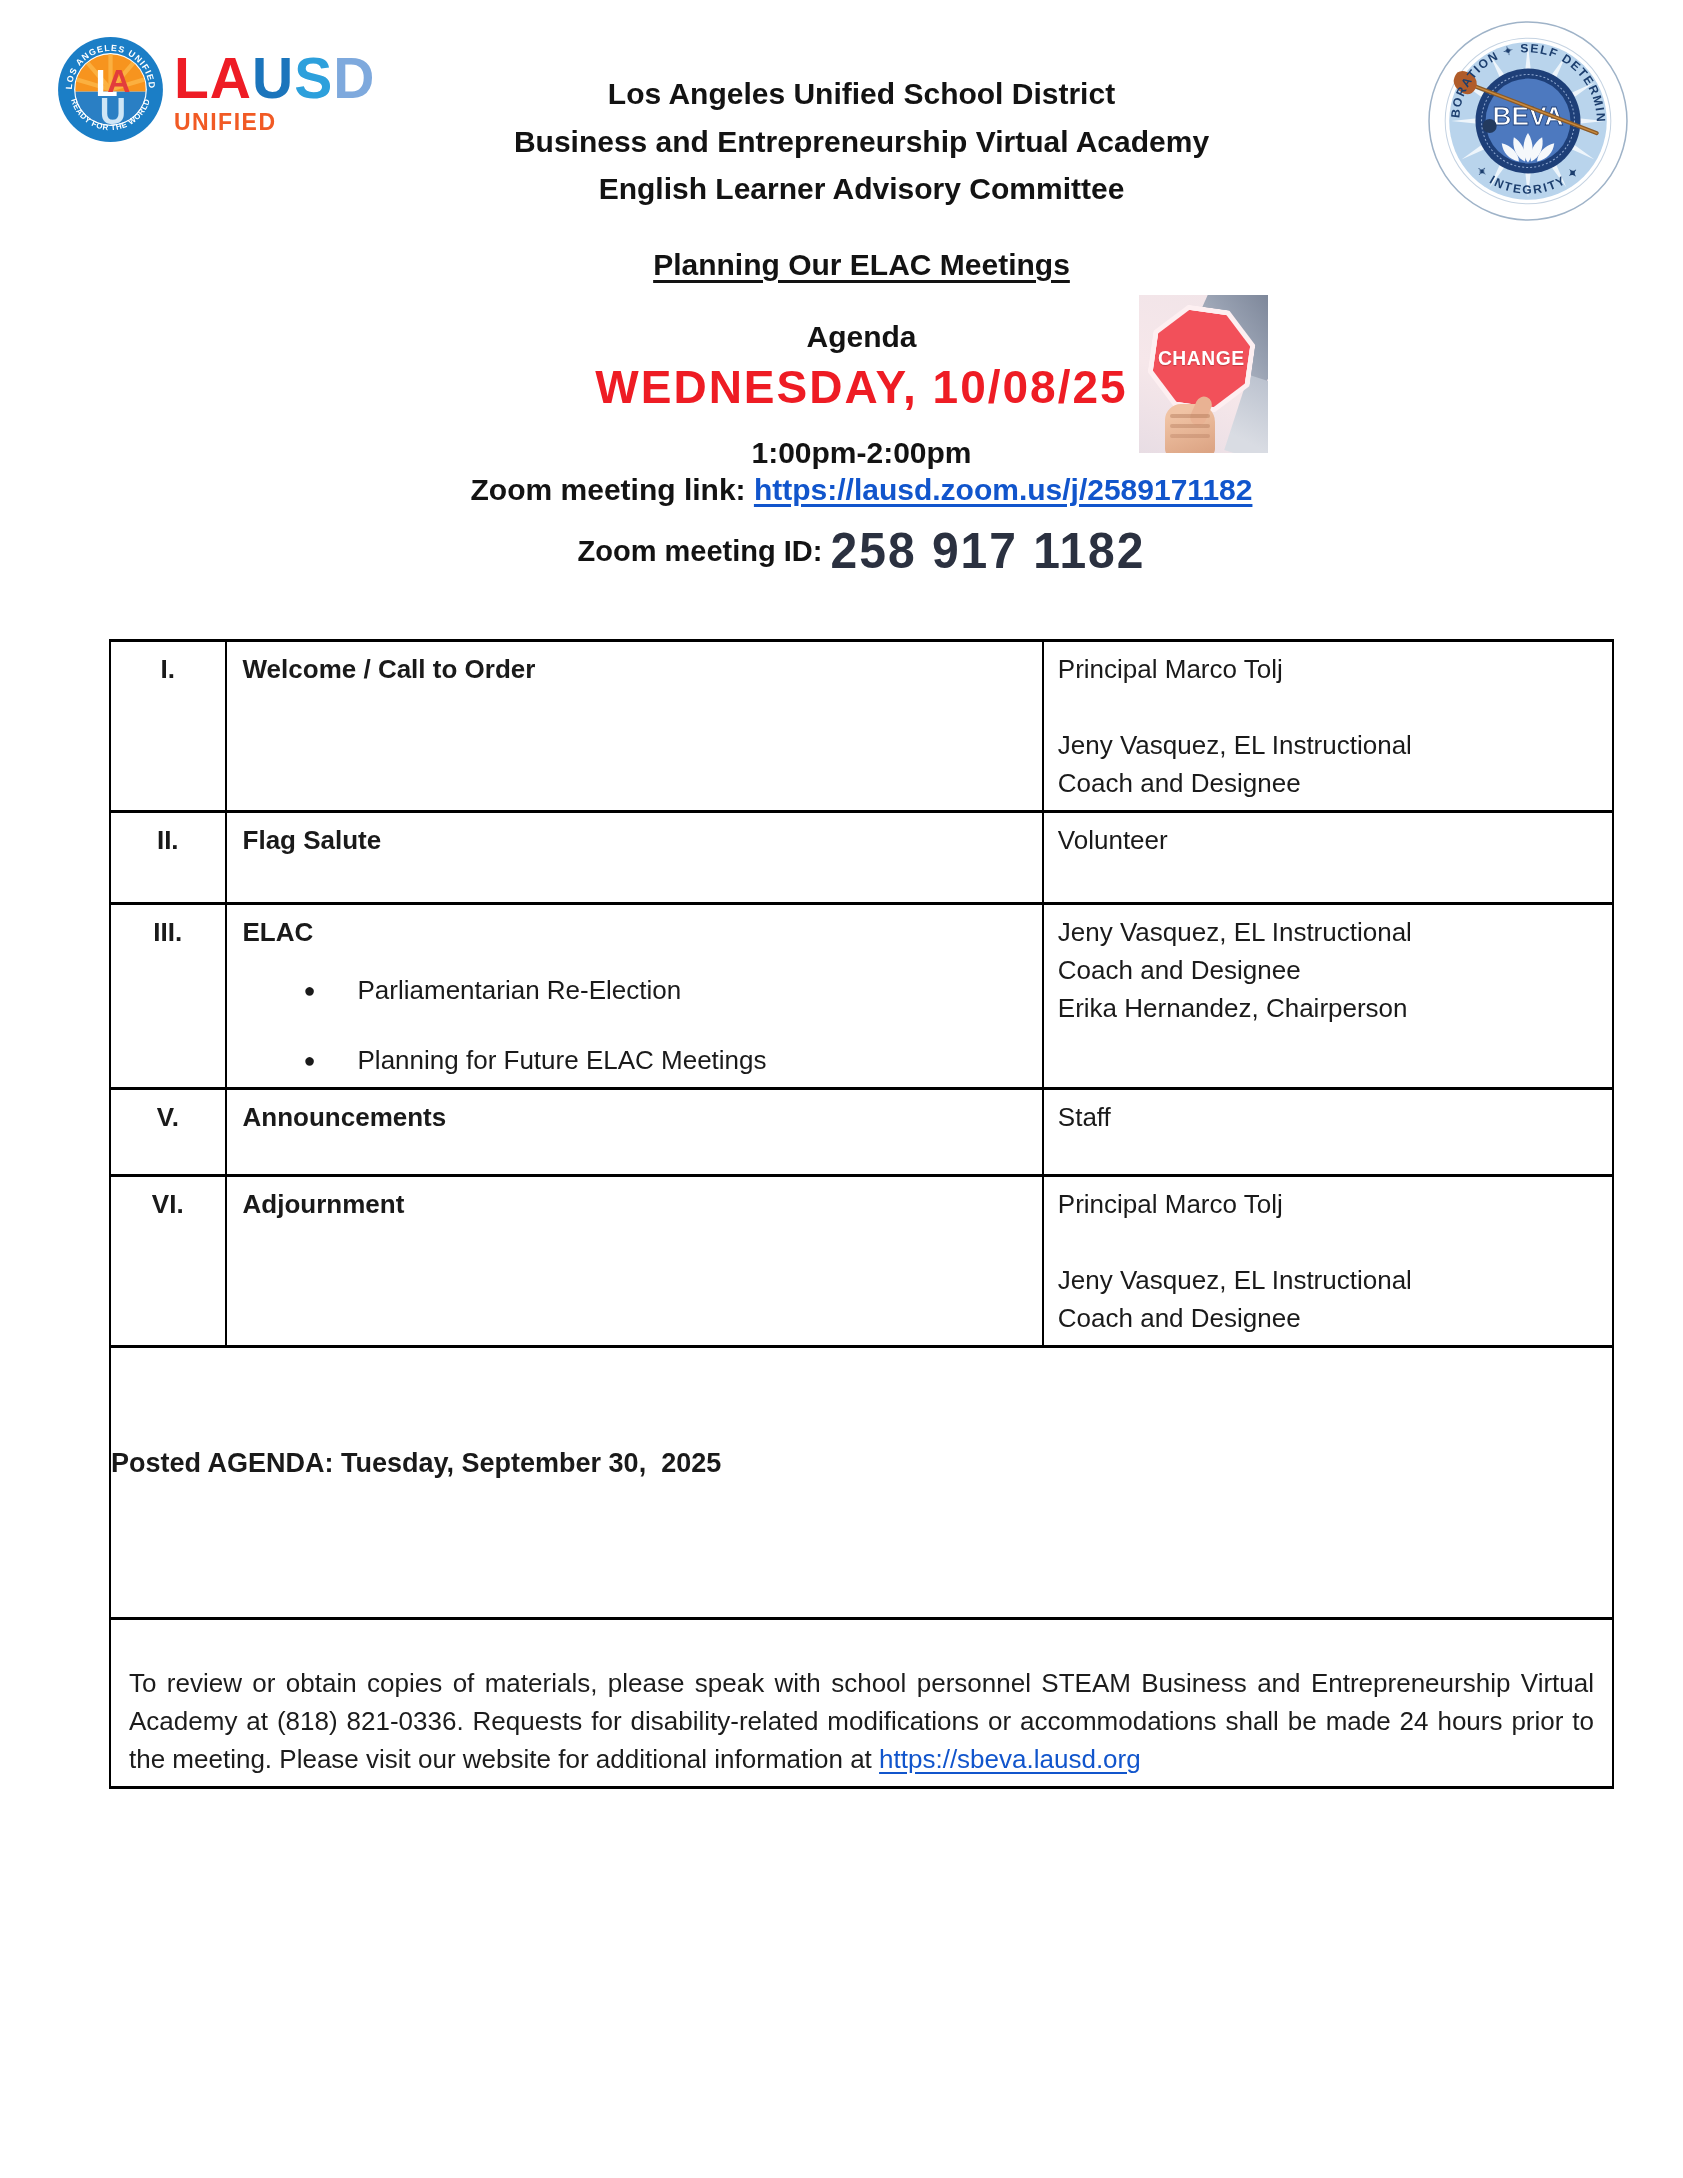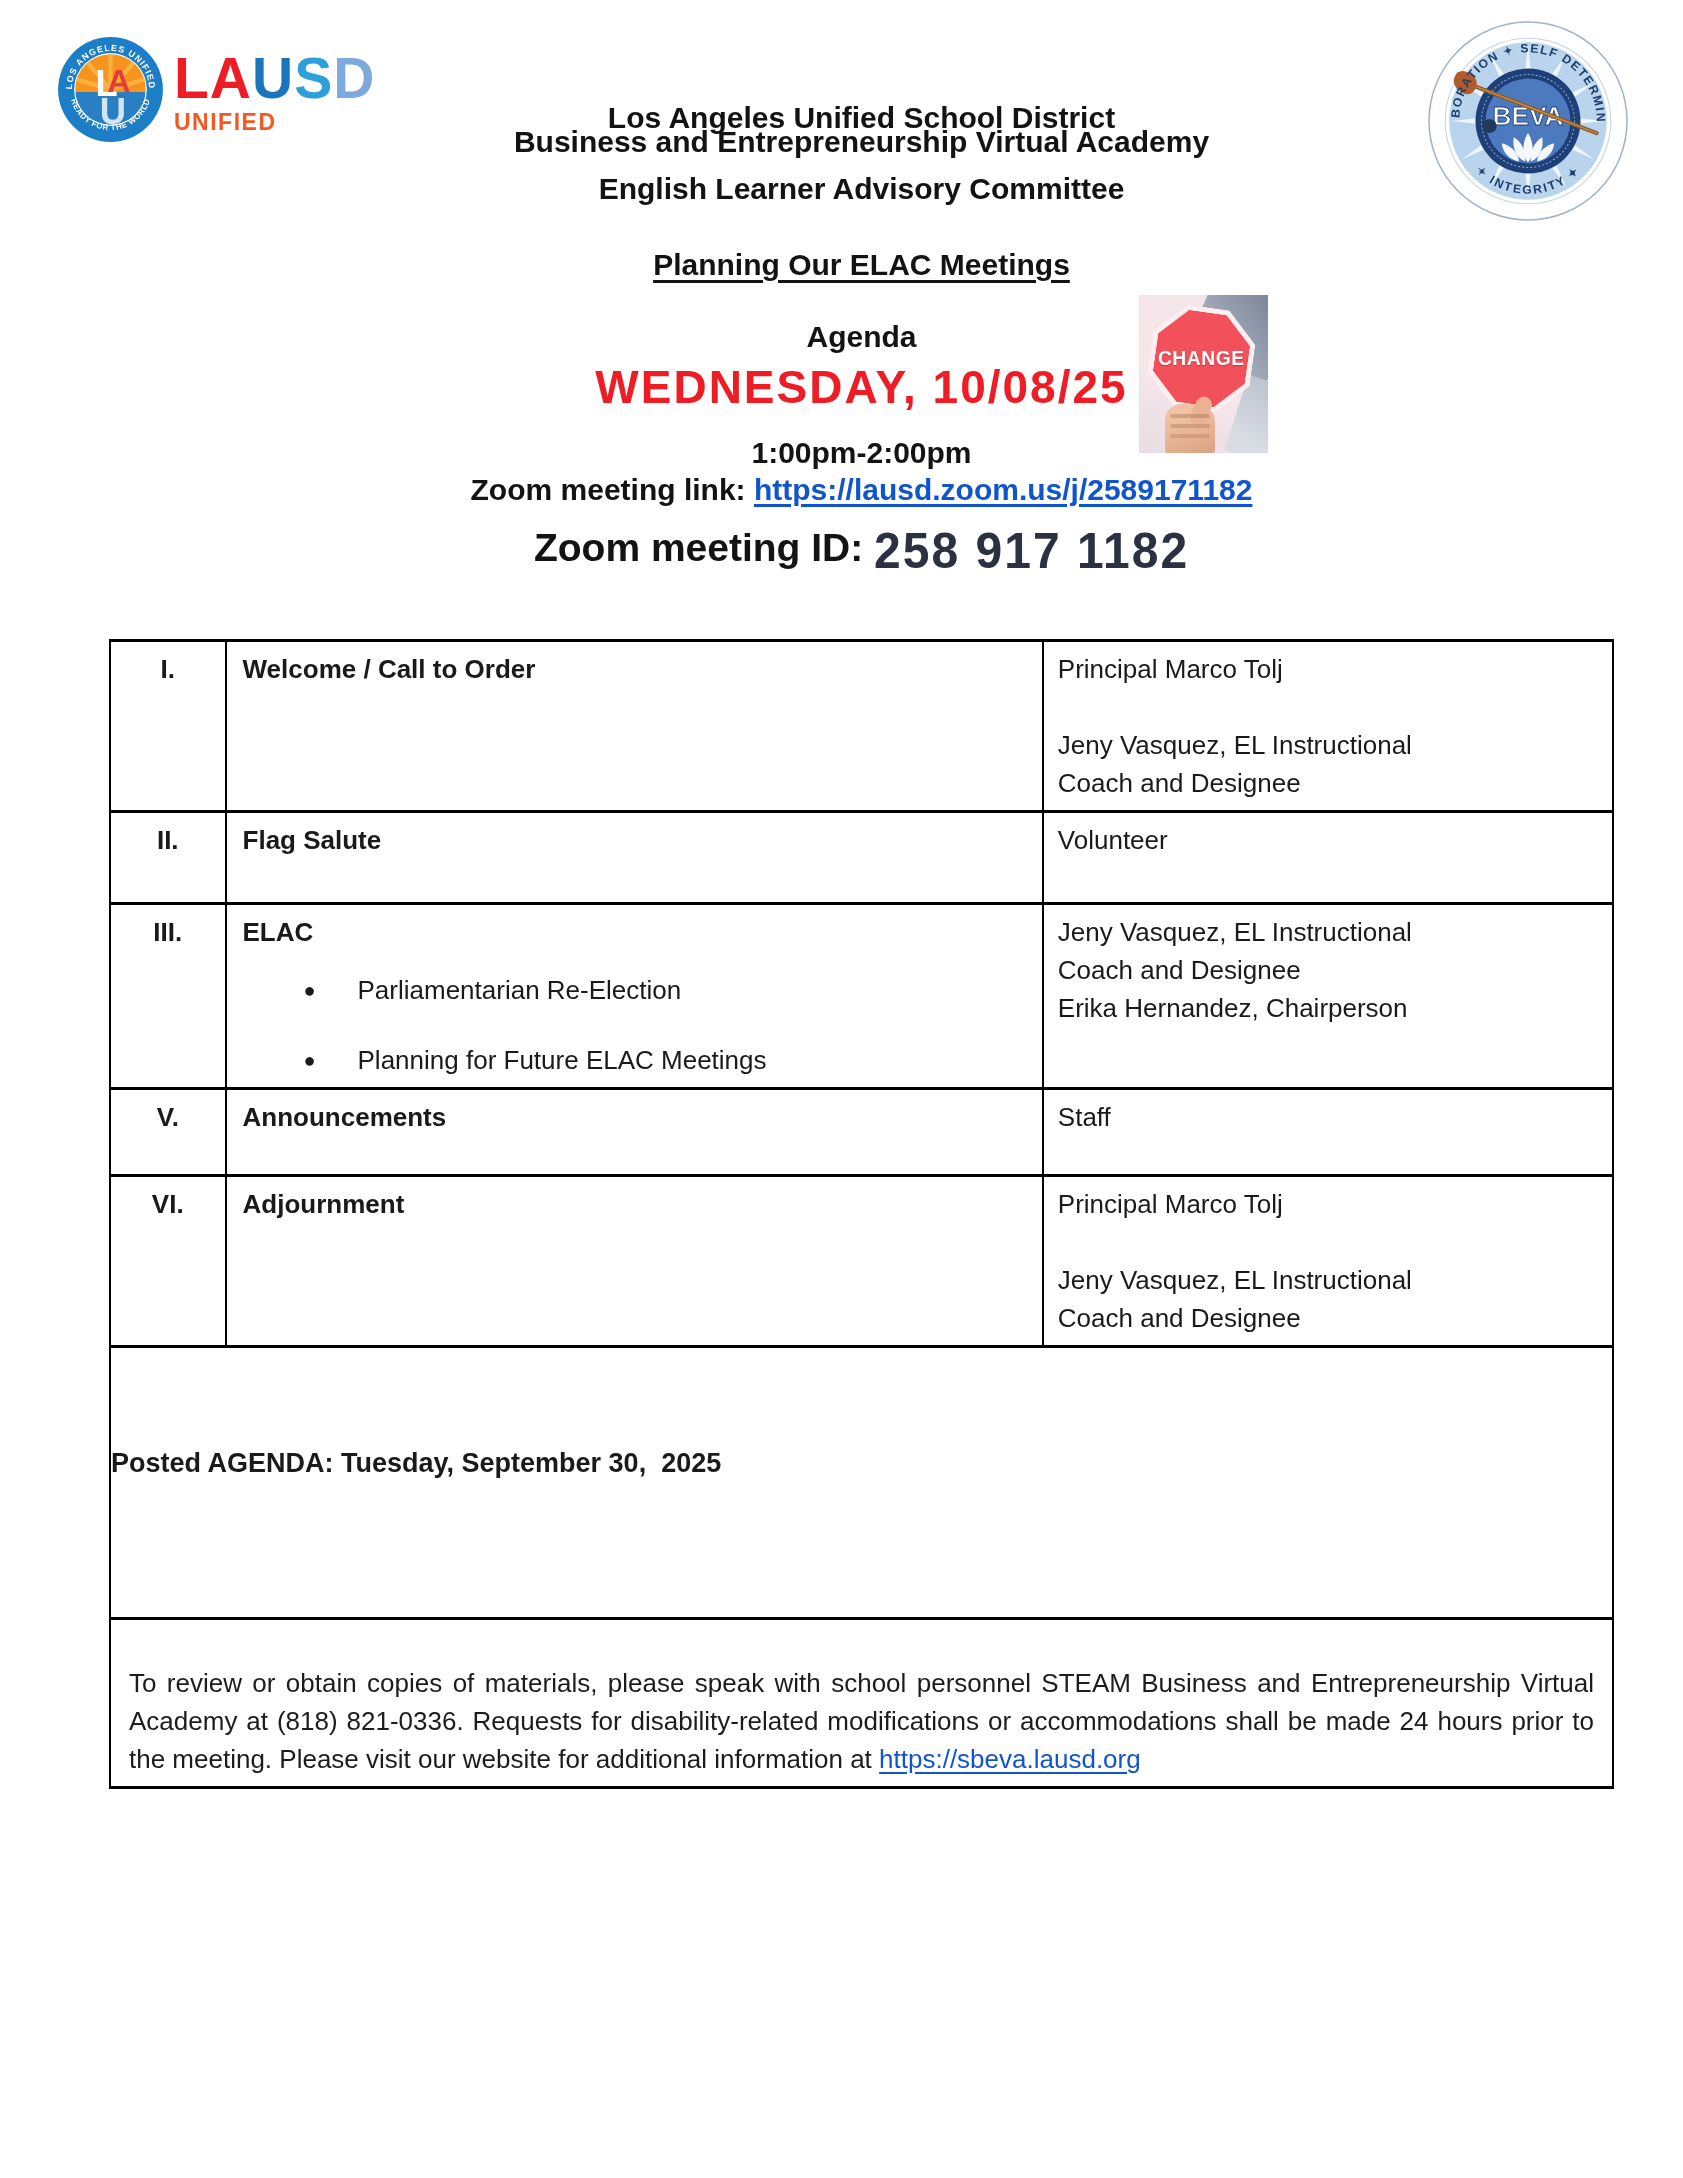--- a/index.html
+++ b/index.html
@@ -25,32 +25,32 @@
   .lausd-word .l4 { color:#2da0dc; }
   .lausd-word .l5 { color:#7ea9dd; }
   .lausd-sub { font-size:23px; font-weight:800; color:#f15a24; letter-spacing:1.5px; margin-top:4px; }
 
   
   .beva-seal { position:absolute; left:1427px; top:20px; width:202px; height:202px; }
 
   
   .header { position:absolute; left:40px; width:1643px; top:0; height:634px; text-align:center; }
   .hline { position:absolute; left:0; right:0; font-weight:700; font-size:30px; color:#131313; }
-  .h1 { top:77px;margin-top:24px; }
+  .h1 { top:77px; }
   .h2 { top:125px; }
   .h3 { top:172px; }
   .subtitle { top:248px; text-decoration:underline; text-underline-offset:5px; text-decoration-thickness:3px; }
   .agenda { top:320px; }
   .dateline { top:360px; font-size:46px; letter-spacing:2px; color:#ee1c24; }
   .timeline { top:436px; }
   .zoomline { top:473px; }
   .zoomline .lbl { font-weight:700; }
   a.link, .linklike { color:#1155cc; font-weight:700; text-decoration:underline; text-underline-offset:4px; cursor:pointer; }
   .zoomidline { top:523px; }
-  .zoomidline .lbl { font-weight:700; font-size:39px; vertical-align:baseline; }
+  .zoomidline .lbl { font-weight:700; font-size:29px; vertical-align:baseline; }
   .zoomidline .idval {
     font-size:48px; font-weight:700; color:#2b3140; letter-spacing:2px;
     display:inline-block; transform:scaleY(1.05); vertical-align:-6px;
   }
 
   
   .change-photo {
     position:absolute; left:1139px; top:295px; width:129px; height:158px;
     background:linear-gradient(200deg,#f1e4e8 0%, #f6e7ea 55%, #e8dde4 100%);
     overflow:hidden;

